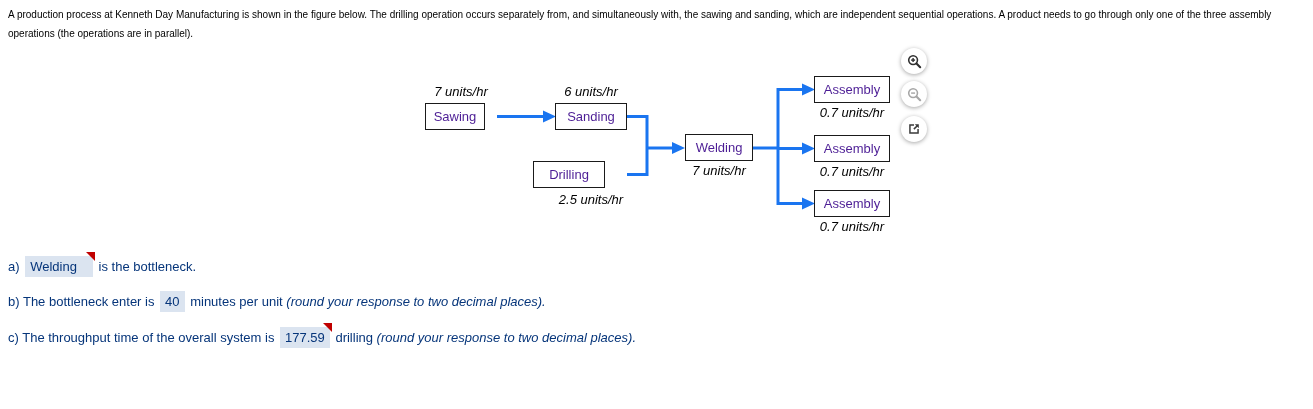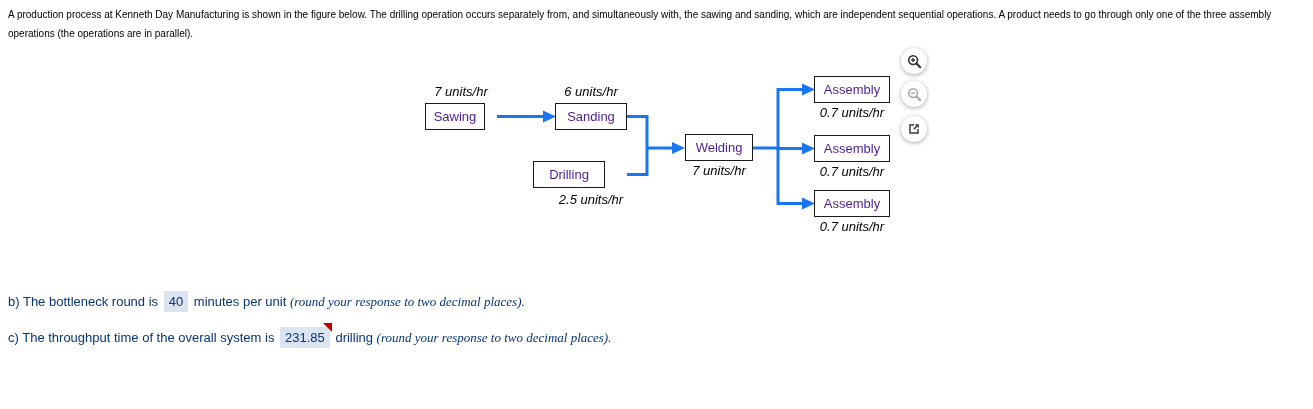--- a/index.html
+++ b/index.html
@@ -33,21 +33,21 @@
     box-shadow:0 1px 4px rgba(0,0,0,.35);
     display:flex;align-items:center;justify-content:center;
   }
   .tool svg{display:block;}
 
   
   .qline{
     position:absolute;left:8px;font-size:13px;line-height:19px;
     color:var(--question-text,#06357a);white-space:nowrap;
   }
-  .it{font-style:italic;font-family:Liberation Serif, serif;}
+  .it{font-style:italic;}
   .ans{
     position:relative;display:inline-block;
     background:var(--highlight-bg,#dbe4f0);
     padding:1px 5px;margin:0 2px;
   }
   .ans.wide{padding-right:16px;}
   .flag{
     position:absolute;top:-4px;right:-2px;width:0;height:0;
     border-top:9px solid var(--flag-red,#c00000);
     border-left:9px solid transparent;
@@ -135,29 +135,34 @@
       <line x1="14.8" y1="14.8" x2="20" y2="20" stroke="#a6a6a6" stroke-width="3" stroke-linecap="round"></line>
     </svg>
   </button>
   <button class="tool" style="top:116px;">
     <svg width="16" height="16" viewBox="0 0 24 24">
       <path d="M17 17 H7 V7 h5 V4.8 H4.8 v14.4 h14.4 V12 H17 z" fill="#3a3a3a"></path>
       <path d="M13.2 4.8 h6 v6 l-2.2-2.2 -4.4 4.4 -1.6-1.6 4.4-4.4 z" fill="#3a3a3a"></path>
     </svg>
   </button>
 
+  <div class="qline" style="top:256px;">
+    <span>a)</span>
+    <span class="ans wide"><span>Welding</span><span class="flag"></span></span>
+    <span>is the bottleneck.</span>
+  </div>
 
   <div class="qline" style="top:291px;">
-    <span>b) The bottleneck round is</span>
+    <span>b) The bottleneck enter is</span>
     <span class="ans"><span>40</span></span>
     <span>minutes per unit</span>
     <span class="it">(round your response to two decimal places).</span>
   </div>
 
   <div class="qline" style="top:327px;">
     <span>c) The throughput time of the overall system is</span>
-    <span class="ans"><span>231.85</span><span class="flag"></span></span>
+    <span class="ans"><span>177.59</span><span class="flag"></span></span>
     <span>drilling</span>
     <span class="it">(round your response to two decimal places).</span>
   </div>
 
 
 </div>
 
 </body></html>

